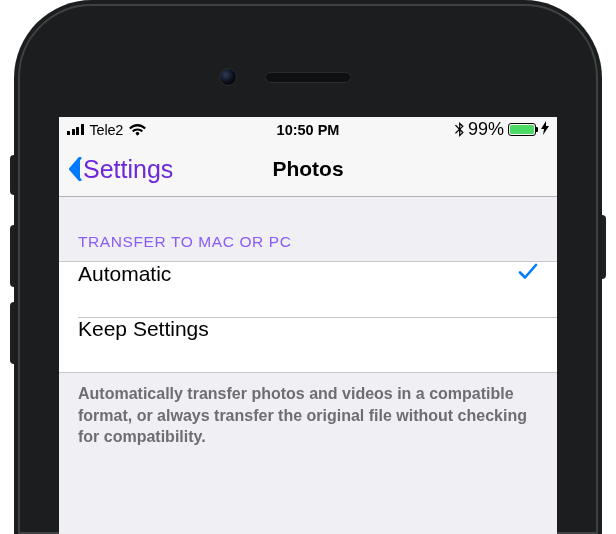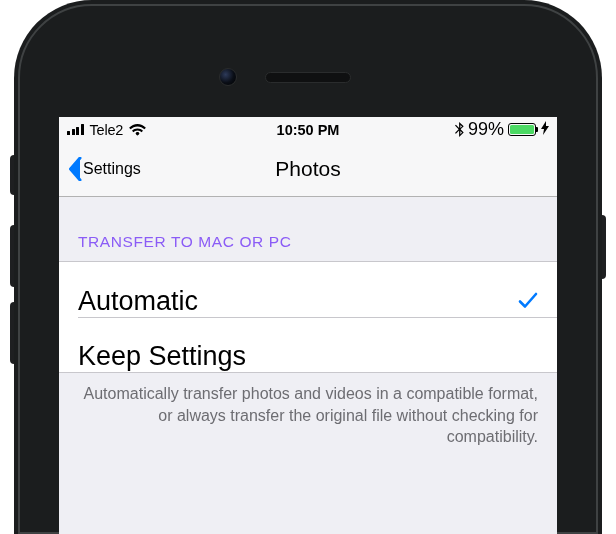--- a/index.html
+++ b/index.html
@@ -129,58 +129,57 @@
     
     .nav-bar {
       height: 55px;
       background: #f7f7f8;
       border-bottom: 0.5px solid #b2b2b2;
       display: flex;
       align-items: center;
       position: relative;
       padding: 0 8px;
     }
-    .back-btn { display: flex; align-items: center; color: #000000; font-size: 16px; font-weight: 400; cursor:pointer; }
+    .back-btn { display: flex; align-items: center; color: #6d28d9; font-size: 25px; font-weight: 400; cursor:pointer; }
     .back-chevron { margin-right: 1px; display:flex; }
-    .nav-title { position: absolute; left:50%; transform:translateX(-50%); font-size: 21px; font-weight: 400; color:#000; }
+    .nav-title { position: absolute; left:50%; transform:translateX(-50%); font-size: 21px; font-weight: 700; color:#000; }
     
     .section-header {
       font-size: 15.5px;
       color: #8b5cf6;
       letter-spacing: 0.6px;
       padding: 36px 19px 10px;
       text-transform: uppercase;
       font-weight:400;
     }
     .cell-group { background:#fff; border-top:0.5px solid #c8c7cc; border-bottom:0.5px solid #c8c7cc; }
     .cell {
       height: 55px;
       display:flex;
-      align-items:flex-end;
+      align-items:flex-start;
       padding: 0 19px;
-      font-size: 27px;
+      font-size: 21px;
       color:#000;
       position:relative;
       cursor:pointer;
     }
     .cell + .cell::before{
       content:"";
       position:absolute;
       top:0; left:19px; right:0;
       height:0.5px;
       background:#c8c7cc;
     }
     .cell .checkmark { margin-left:auto; color:#007aff; }
     .section-footer {
       font-size: 16px;
       color: #6d6d72;
       padding: 10px 19px 18px;
       line-height: 1.35;
-      font-weight:400;
-      text-align:right;
+      font-weight:700;
     }
   </style>
 </head>
 <body>
 
 <div class="phone-frame">
   <div class="side-btn b1"></div>
   <div class="side-btn b2"></div>
   <div class="side-btn b3"></div>
   <div class="side-btn-r"></div>

